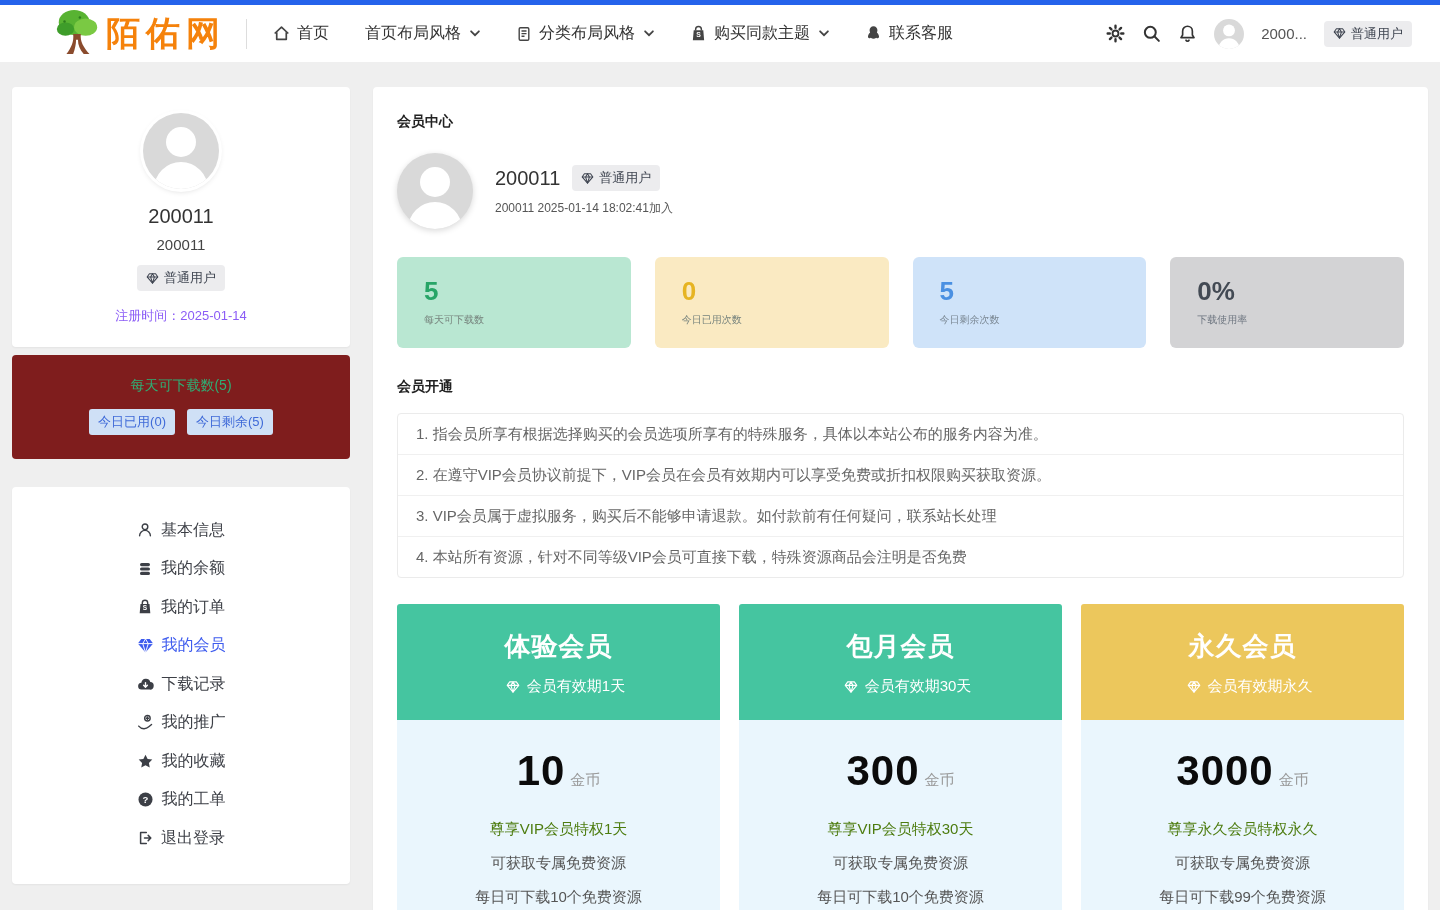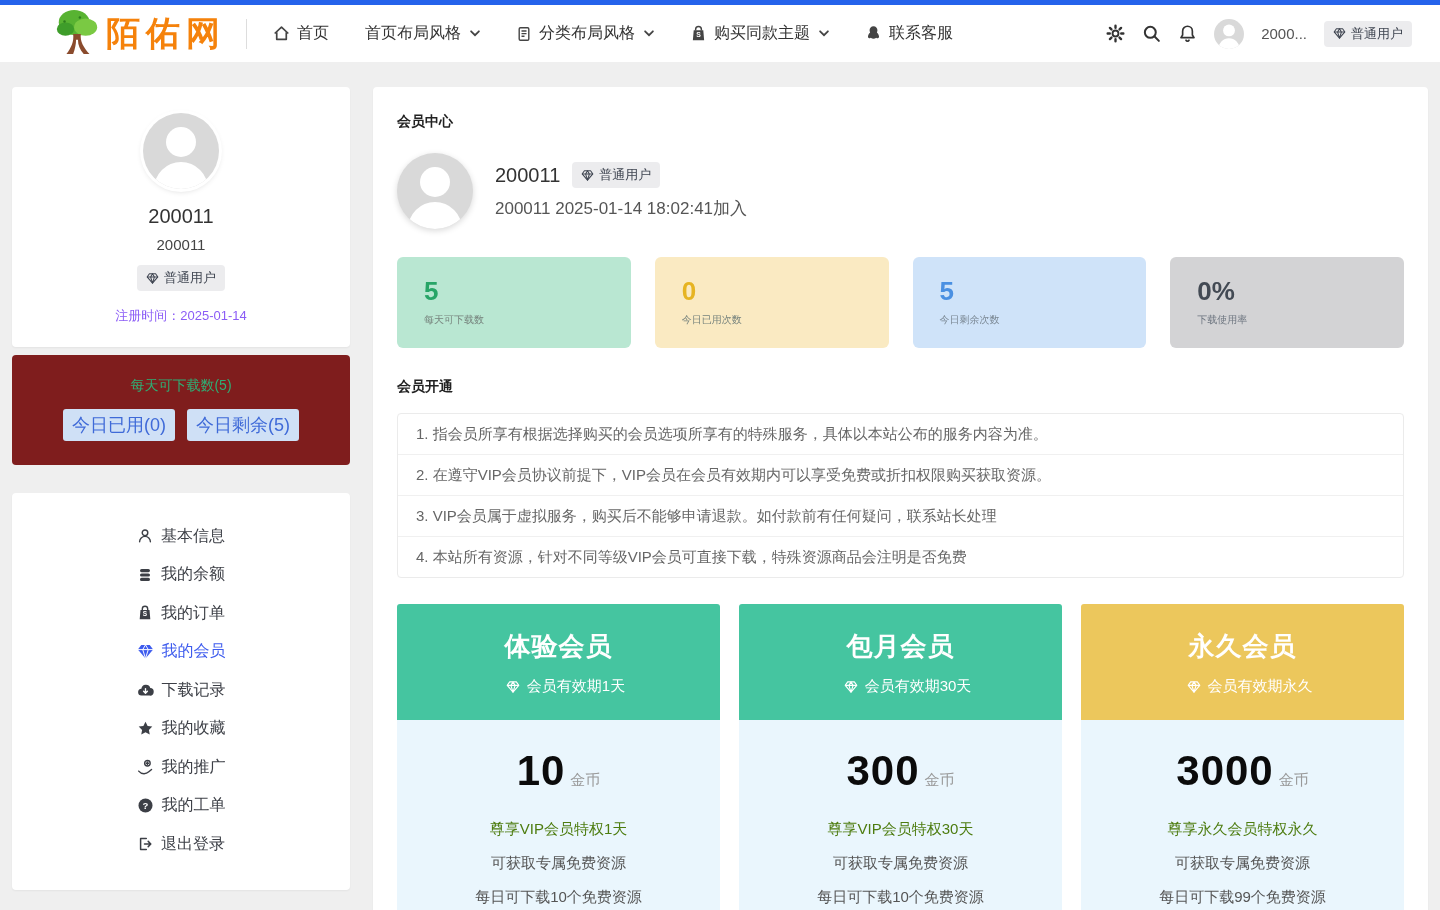--- a/index.html
+++ b/index.html
@@ -32,34 +32,34 @@
   .sidebar { width:338px; flex:none; }
   .profile-card { padding:26px 20px 22px; text-align:center; }
   .profile-avatar { width:76px; height:76px; margin:0 auto; box-shadow:0 0 0 3px #fff,0 2px 6px rgba(0,0,0,.18); }
   .profile-name { font-size:20px; color:#333; margin-top:16px; }
   .profile-nick { font-size:15px; color:#444; margin-top:8px; }
   .profile-badge { margin-top:12px; }
   .profile-reg { font-size:13px; color:#8b5cf6; margin-top:16px; }
   .quota-card { margin-top:8px; background:#7f1d1d; border-radius:4px; padding:22px 16px 24px; text-align:center; }
   .quota-title { color:#2fae74; font-size:14px; }
   .quota-badges { margin-top:14px; display:flex; justify-content:center; gap:12px; }
-  .quota-badge { background:#cfe0f6; color:#3f6ad8; font-size:18px; padding:4px 9px; border-radius:3px; cursor:default; }
+  .quota-badge { background:#cfe0f6; color:#3f6ad8; font-size:13px; padding:4px 9px; border-radius:3px; cursor:default; }
   .menu-card { margin-top:28px; padding:24px 0 26px; display:flex; flex-direction:column; }
   .menu-item { display:flex; align-items:center; justify-content:center; gap:8px; font-size:16px; color:#3c3f46; height:38.5px; cursor:pointer; }
   .menu-item svg { flex:none; }
   .menu-item.active { color:#3d5bee; }
 
   
   .main { flex:1; background:#fff; border-radius:4px; box-shadow:0 1px 2px rgba(0,0,0,.05); padding:26px 24px 40px; min-height:900px; }
   .section-title { font-size:14px; font-weight:bold; color:#222; }
   .user-row { display:flex; align-items:center; gap:22px; margin-top:22px; }
   .user-avatar { width:76px; height:76px; box-shadow:0 2px 6px rgba(0,0,0,.15); }
   .user-name-line { display:flex; align-items:center; gap:12px; }
   .user-name { font-size:20px; color:#333; }
-  .user-joined { font-size:17px; color:#555; margin-top:9px; }
+  .user-joined { font-size:12px; color:#555; margin-top:9px; }
 
   .stats { display:grid; grid-template-columns:repeat(4,1fr); gap:24px; margin-top:28px; }
   .stat { border-radius:6px; padding:19px 27px 21px; }
   .stat-value { font-size:26px; font-weight:bold; }
   .stat-label { font-size:10px; color:#76837d; margin-top:6px; }
   .stat-green { background:#b9e7d2; } .stat-green .stat-value { color:#27a567; }
   .stat-yellow { background:#faeac2; } .stat-yellow .stat-value { color:#e6b422; }
   .stat-blue { background:#cfe3f9; } .stat-blue .stat-value { color:#4a90e2; } .stat-blue .stat-label{color:#7b8894;}
   .stat-gray { background:#d3d3d5; } .stat-gray .stat-value { color:#434a54; } .stat-gray .stat-label{color:#6e7680;}
 
@@ -254,32 +254,32 @@
         <span>我的会员</span>
       </div>
       <div class="menu-item">
         <svg width="17" height="17" viewBox="0 0 16 16">
             <path fill="currentColor" d="M4.4 12.8a3.2 3.2 0 0 1-.3-6.4 4.3 4.3 0 0 1 8.4-.7 3.1 3.1 0 0 1-.7 7.1H4.4z"></path>
             <path d="M8 6.2v4.2M6.2 8.8L8 10.6l1.8-1.8" fill="none" stroke="#fff" stroke-width="1.3" stroke-linecap="round" stroke-linejoin="round"></path>
           </svg>
         <span>下载记录</span>
       </div>
       <div class="menu-item">
-        <svg width="17" height="17" viewBox="0 0 16 16" fill="currentColor">
-            <path d="M8 1.6l2 4 4.4.6-3.2 3.1.8 4.4L8 11.6l-4 2.1.8-4.4L1.6 6.2 6 5.6z"></path>
-          </svg>
-        <span>我的收藏</span>
-      </div>
-      <div class="menu-item">
         <svg width="17" height="17" viewBox="0 0 16 16" fill="none" stroke="currentColor" stroke-width="1.3" stroke-linecap="round">
             <circle cx="9.8" cy="4" r="2.6"></circle>
             <path d="M9.8 2.8v2.4M8.7 4h2.2"></path>
             <path d="M1.6 11.4c1.3 1.6 3.1 2.5 5 2.5 1.7 0 3.3-.7 4.5-1.8l2.6-2.3"></path>
           </svg>
         <span>我的推广</span>
+      </div>
+      <div class="menu-item">
+        <svg width="17" height="17" viewBox="0 0 16 16" fill="currentColor">
+            <path d="M8 1.6l2 4 4.4.6-3.2 3.1.8 4.4L8 11.6l-4 2.1.8-4.4L1.6 6.2 6 5.6z"></path>
+          </svg>
+        <span>我的收藏</span>
       </div>
       <div class="menu-item">
         <svg width="17" height="17" viewBox="0 0 16 16">
             <circle cx="8" cy="8" r="6.6" fill="currentColor"></circle>
             <text x="8" y="11.2" text-anchor="middle" font-size="9" font-weight="bold" fill="#fff">?</text>
           </svg>
         <span>我的工单</span>
       </div>
       <div class="menu-item">
         <svg width="16" height="16" viewBox="0 0 16 16" fill="none" stroke="currentColor" stroke-width="1.5" stroke-linecap="round" stroke-linejoin="round">

